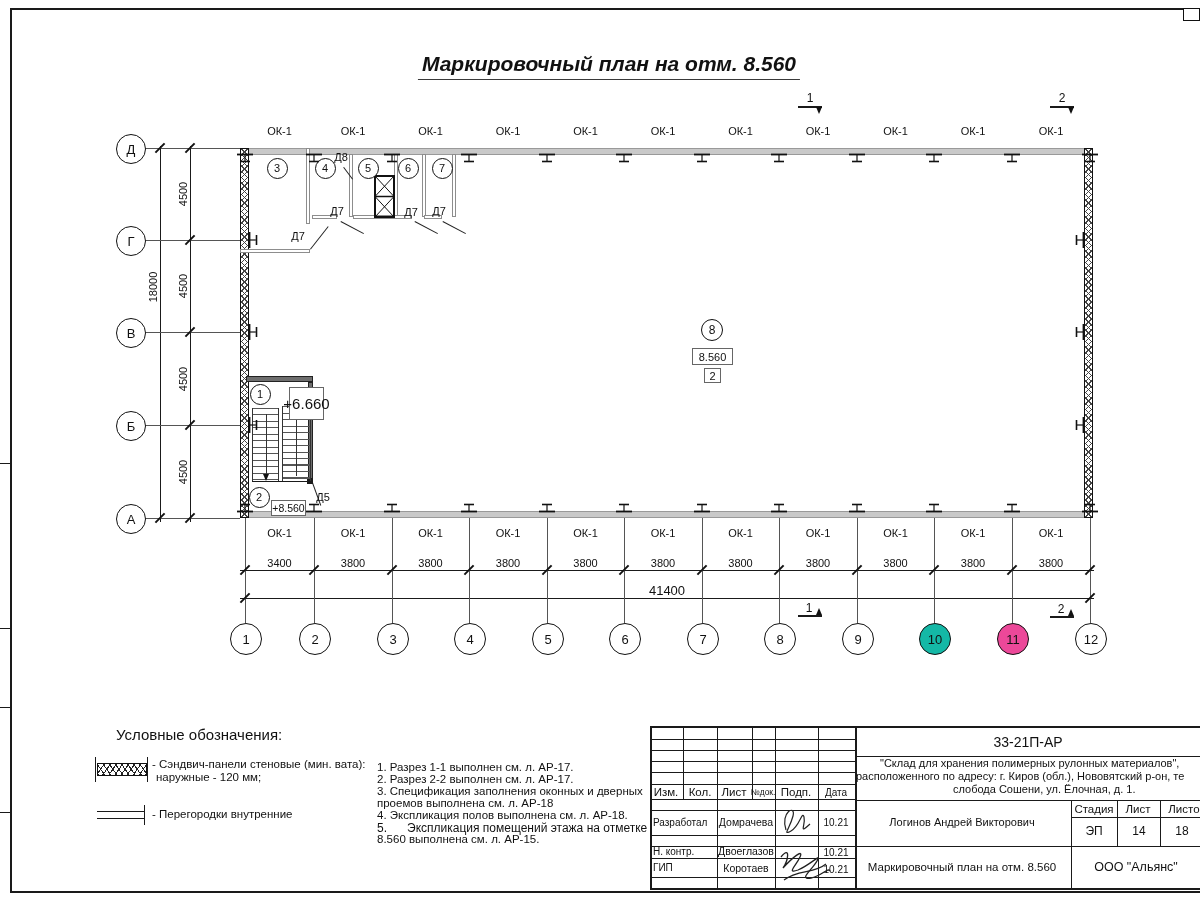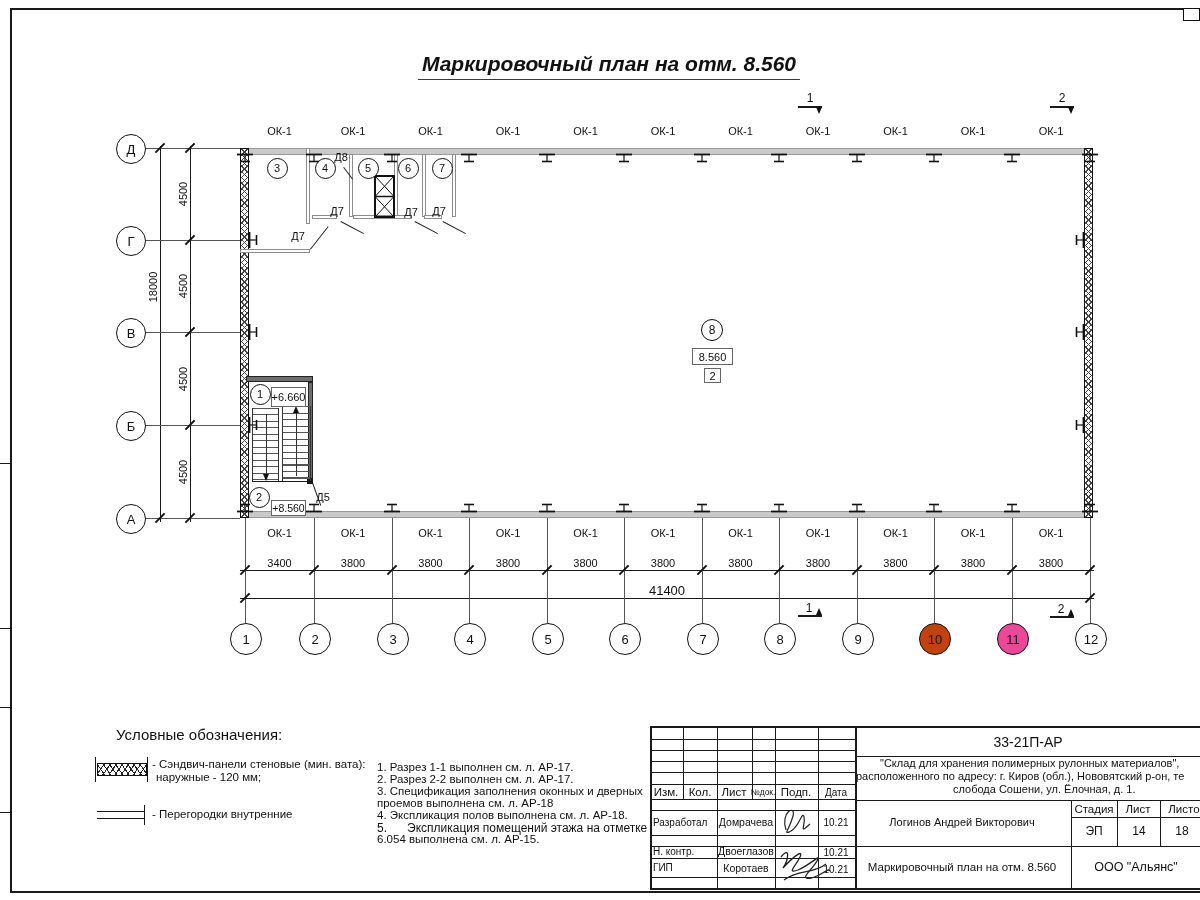--- a/index.html
+++ b/index.html
@@ -102,21 +102,21 @@
   <div class="circle" style="left:701px;top:319px;width:22px;height:22px;font-size:12px">
       <span>8</span>
     </div>
   <div class="circle" style="left:249.5px;top:383.5px;width:21px;height:21px;font-size:11px">
       <span>1</span>
     </div>
   <div class="circle" style="left:248.5px;top:486.5px;width:21px;height:21px;font-size:11px">
       <span>2</span>
     </div>
 
-  <div class="wbox" style="left:271px;top:387px;width:35px;height:20px;font-size:11px">
+  <div class="wbox" style="left:289px;top:387px;width:35px;height:33px;font-size:15px">
       <span>+6.660</span>
     </div>
   <div class="wbox" style="left:271px;top:500px;width:35px;height:16px;font-size:10.5px">
       <span>+8.560</span>
     </div>
   <div class="wbox" style="left:692px;top:348px;width:41px;height:17px;font-size:11px">
       <span>8.560</span>
     </div>
   <div class="wbox" style="left:704px;top:368px;width:17px;height:15px;font-size:11px">
       <span>2</span>
@@ -264,21 +264,21 @@
     <div style="position: absolute; left: 160px; top: 518px; width: 13px; height: 2px; background: rgb(17, 17, 17); transform: translate(-50%, -50%) rotate(-45deg);"></div>
     <div style="position: absolute; left: 230px; top: 623px; width: 30px; height: 30px; border: 1px solid rgb(17, 17, 17); border-radius: 50%; background: rgb(255, 255, 255); display: flex; align-items: center; justify-content: center; font-size: 13px;">1</div>
     <div style="position: absolute; left: 299px; top: 623px; width: 30px; height: 30px; border: 1px solid rgb(17, 17, 17); border-radius: 50%; background: rgb(255, 255, 255); display: flex; align-items: center; justify-content: center; font-size: 13px;">2</div>
     <div style="position: absolute; left: 377px; top: 623px; width: 30px; height: 30px; border: 1px solid rgb(17, 17, 17); border-radius: 50%; background: rgb(255, 255, 255); display: flex; align-items: center; justify-content: center; font-size: 13px;">3</div>
     <div style="position: absolute; left: 454px; top: 623px; width: 30px; height: 30px; border: 1px solid rgb(17, 17, 17); border-radius: 50%; background: rgb(255, 255, 255); display: flex; align-items: center; justify-content: center; font-size: 13px;">4</div>
     <div style="position: absolute; left: 532px; top: 623px; width: 30px; height: 30px; border: 1px solid rgb(17, 17, 17); border-radius: 50%; background: rgb(255, 255, 255); display: flex; align-items: center; justify-content: center; font-size: 13px;">5</div>
     <div style="position: absolute; left: 609px; top: 623px; width: 30px; height: 30px; border: 1px solid rgb(17, 17, 17); border-radius: 50%; background: rgb(255, 255, 255); display: flex; align-items: center; justify-content: center; font-size: 13px;">6</div>
     <div style="position: absolute; left: 687px; top: 623px; width: 30px; height: 30px; border: 1px solid rgb(17, 17, 17); border-radius: 50%; background: rgb(255, 255, 255); display: flex; align-items: center; justify-content: center; font-size: 13px;">7</div>
     <div style="position: absolute; left: 764px; top: 623px; width: 30px; height: 30px; border: 1px solid rgb(17, 17, 17); border-radius: 50%; background: rgb(255, 255, 255); display: flex; align-items: center; justify-content: center; font-size: 13px;">8</div>
     <div style="position: absolute; left: 842px; top: 623px; width: 30px; height: 30px; border: 1px solid rgb(17, 17, 17); border-radius: 50%; background: rgb(255, 255, 255); display: flex; align-items: center; justify-content: center; font-size: 13px;">9</div>
-    <div style="position: absolute; left: 919px; top: 623px; width: 30px; height: 30px; border: 1px solid rgb(17, 17, 17); border-radius: 50%; background: #c2410c; display: flex; align-items: center; justify-content: center; font-size: 13px;">10</div>
+    <div style="position: absolute; left: 919px; top: 623px; width: 30px; height: 30px; border: 1px solid rgb(17, 17, 17); border-radius: 50%; background: #14b8a6; display: flex; align-items: center; justify-content: center; font-size: 13px;">10</div>
     <div style="position: absolute; left: 997px; top: 623px; width: 30px; height: 30px; border: 1px solid rgb(17, 17, 17); border-radius: 50%; background: #ec4899; display: flex; align-items: center; justify-content: center; font-size: 13px;">11</div>
     <div style="position: absolute; left: 1075px; top: 623px; width: 30px; height: 30px; border: 1px solid rgb(17, 17, 17); border-radius: 50%; background: rgb(255, 255, 255); display: flex; align-items: center; justify-content: center; font-size: 13px;">12</div>
     <div style="position: absolute; left: 116px; top: 134px; width: 28px; height: 28px; border: 1px solid rgb(17, 17, 17); border-radius: 50%; background: rgb(255, 255, 255); display: flex; align-items: center; justify-content: center; font-size: 13px;">Д</div>
     <div style="position: absolute; left: 116px; top: 226px; width: 28px; height: 28px; border: 1px solid rgb(17, 17, 17); border-radius: 50%; background: rgb(255, 255, 255); display: flex; align-items: center; justify-content: center; font-size: 13px;">Г</div>
     <div style="position: absolute; left: 116px; top: 318px; width: 28px; height: 28px; border: 1px solid rgb(17, 17, 17); border-radius: 50%; background: rgb(255, 255, 255); display: flex; align-items: center; justify-content: center; font-size: 13px;">В</div>
     <div style="position: absolute; left: 116px; top: 411px; width: 28px; height: 28px; border: 1px solid rgb(17, 17, 17); border-radius: 50%; background: rgb(255, 255, 255); display: flex; align-items: center; justify-content: center; font-size: 13px;">Б</div>
     <div style="position: absolute; left: 116px; top: 504px; width: 28px; height: 28px; border: 1px solid rgb(17, 17, 17); border-radius: 50%; background: rgb(255, 255, 255); display: flex; align-items: center; justify-content: center; font-size: 13px;">А</div>
     <div style="position: absolute; left: 279.5px; top: 131px; font-size: 11px; transform: translate(-50%, -50%); white-space: pre;">ОК-1</div>
     <div style="position: absolute; left: 279.5px; top: 533px; font-size: 11px; transform: translate(-50%, -50%); white-space: pre;">ОК-1</div>
     <div style="position: absolute; left: 279.5px; top: 563px; font-size: 11px; transform: translate(-50%, -50%); white-space: pre; text-align: center;">3400</div>
@@ -467,14 +467,14 @@
       <line x1="9.5" y1="2" x2="9.5" y2="18" stroke="#111" stroke-width="1.8"></line>
       <line x1="3" y1="10" x2="9.5" y2="10" stroke="#111" stroke-width="1.2"></line>
       <line x1="2.5" y1="5" x2="2.5" y2="15" stroke="#111" stroke-width="1.6"></line>
     </svg>
     <div style="position: absolute; left: 377px; top: 761px; font-size: 11.5px; white-space: pre;">1. Разрез 1-1 выполнен см. л. АР-17.</div>
     <div style="position: absolute; left: 377px; top: 773px; font-size: 11.5px; white-space: pre;">2. Разрез 2-2 выполнен см. л. АР-17.</div>
     <div style="position: absolute; left: 377px; top: 785px; font-size: 11.5px; white-space: pre;">3. Спецификация заполнения оконных и дверных</div>
     <div style="position: absolute; left: 377px; top: 797px; font-size: 11.5px; white-space: pre; text-align: right;">проемов выполнена см. л. АР-18</div>
     <div style="position: absolute; left: 377px; top: 809px; font-size: 11.5px; white-space: pre;">4. Экспликация полов выполнена см. л. АР-18.</div>
     <div style="position: absolute; left: 377px; top: 821px; font-size: 12px; white-space: pre;">5.      Экспликация помещений этажа на отметке</div>
-    <div style="position: absolute; left: 377px; top: 833px; font-size: 11.5px; white-space: pre;">6.054 выполнена см. л. АР-15.</div>
+    <div style="position: absolute; left: 377px; top: 833px; font-size: 11.5px; white-space: pre;">8.560 выполнена см. л. АР-15.</div>
   </div>
 
 </body></html>

